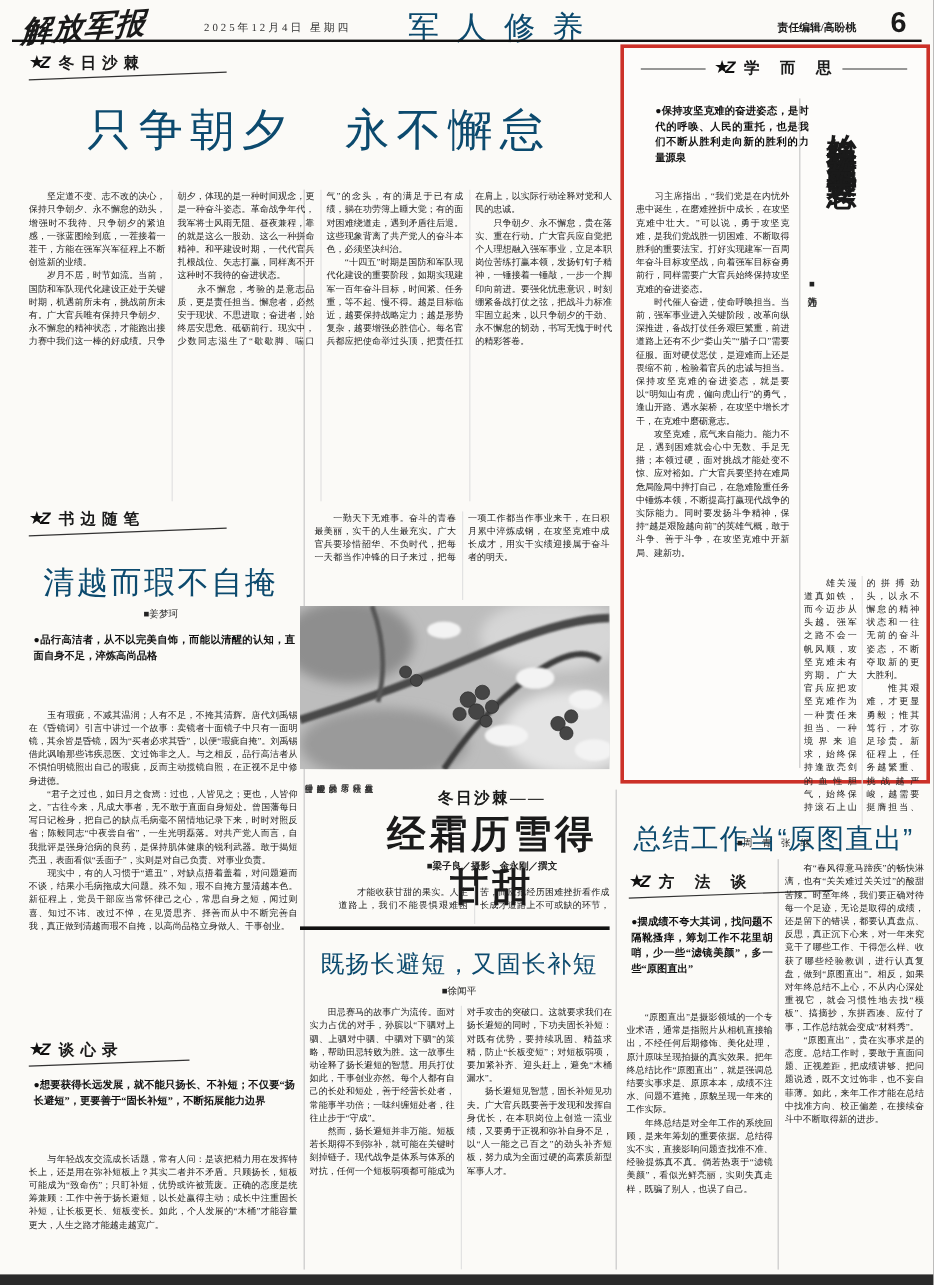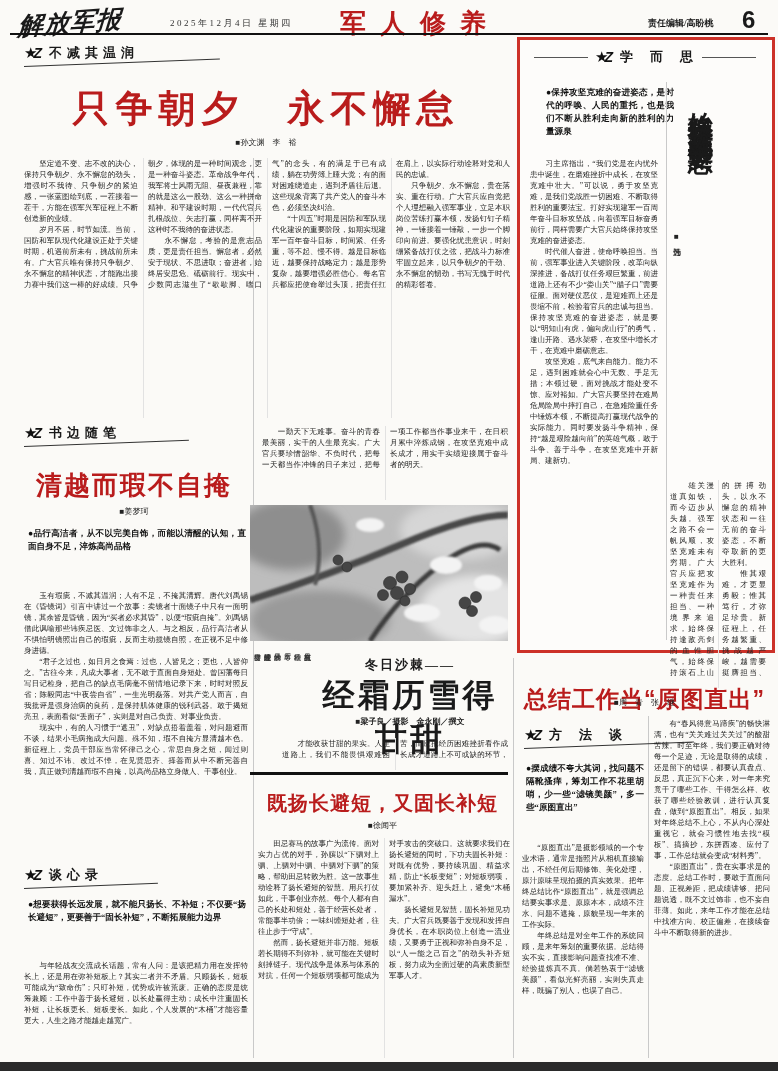--- a/index.html
+++ b/index.html
@@ -1,21 +1,21 @@
 <!DOCTYPE html>
 <html><head>
 <meta charset="utf-8">
 <style>
   html,body{margin:0;padding:0;background:#888;}
   #page{position:relative;width:778px;height:1071px;background:#fbfaf7;overflow:hidden;
         font-family:"Liberation Serif",serif;color:#1a1a1a;}
   .abs{position:absolute;}
   .jt{text-align:justify;text-align-last:auto;white-space:pre-wrap;overflow:hidden;}
   .body-sm{font-size:7.5px;line-height:11px;color:#222;}
-  .hd{font-family:"Liberation Sans",sans-serif;font-weight:700;color:#b91c1c;}
+  .hd{font-family:"Liberation Sans",sans-serif;font-weight:400;color:#0c4a6e;}
   .center{text-align:center;}
   .vr{background:#c9c9c9;width:1px;}
   .hr-black{background:#111;}
   
   #logo{font-size:25px;font-weight:900;font-style:italic;transform:rotate(-4deg) skewX(-8deg);letter-spacing:1px;}
   #date{font-size:9px;letter-spacing:2.5px;color:#333;}
   #pagetitle{font-size:26px;letter-spacing:14px;}
   #editor{font-size:9px;font-weight:bold;}
   #pagenum{font-size:24px;font-weight:900;font-family:"Liberation Sans",sans-serif;}
   
@@ -52,25 +52,24 @@
   <div class="abs" style="left:648px;top:17px;" id="editor">责任编辑/高盼桃</div>
   <div class="abs" style="left:742px;top:6px;" id="pagenum">6</div>
   <div class="abs hr-black" style="left:10px;top:33px;width:758px;height:2px;"></div>
 
   <div class="abs vr" style="left:253px;top:158px;height:900px;"></div>
   <div class="abs vr" style="left:513px;top:658px;height:400px;"></div>
   <div class="abs vr" style="left:648px;top:716px;height:342px;"></div>
 
   <div class="abs badge" style="left:24px;top:44px;">
     <span class="b-star">★<i>Z</i></span>
-    <span class="b-label">不减其温润</span>
+    <span class="b-label">冬日沙棘</span>
     <span class="b-under"></span>
   </div>
   <div class="abs hd center title-huge" style="left:20px;top:84px;width:492px;">只争朝夕　永不懈怠</div>
-  <div class="abs center byline" style="left:20px;top:137px;width:492px;">■孙文渊　李　裕</div>
   <div class="abs jt body-sm col4" style="left:24px;top:158px;width:486px;height:260px;">　　坚定道不变、志不改的决心，保持只争朝夕、永不懈怠的劲头，增强时不我待、只争朝夕的紧迫感，一张蓝图绘到底，一茬接着一茬干，方能在强军兴军征程上不断创造新的业绩。
 　　岁月不居，时节如流。当前，国防和军队现代化建设正处于关键时期，机遇前所未有，挑战前所未有。广大官兵唯有保持只争朝夕、永不懈怠的精神状态，才能跑出接力赛中我们这一棒的好成绩。只争朝夕，体现的是一种时间观念，更是一种奋斗姿态。革命战争年代，我军将士风雨无阻、昼夜兼程，靠的就是这么一股劲、这么一种拼命精神。和平建设时期，一代代官兵扎根战位、矢志打赢，同样离不开这种时不我待的奋进状态。
 　　永不懈怠，考验的是意志品质，更是责任担当。懈怠者，必然安于现状、不思进取；奋进者，始终居安思危、砥砺前行。现实中，少数同志滋生了“歇歇脚、喘口气”的念头，有的满足于已有成绩，躺在功劳簿上睡大觉；有的面对困难绕道走，遇到矛盾往后退。这些现象背离了共产党人的奋斗本色，必须坚决纠治。
 　　“十四五”时期是国防和军队现代化建设的重要阶段，如期实现建军一百年奋斗目标，时间紧、任务重，等不起、慢不得。越是目标临近，越要保持战略定力；越是形势复杂，越要增强必胜信心。每名官兵都应把使命举过头顶，把责任扛在肩上，以实际行动诠释对党和人民的忠诚。
 　　只争朝夕、永不懈怠，贵在落实、重在行动。广大官兵应自觉把个人理想融入强军事业，立足本职岗位苦练打赢本领，发扬钉钉子精神，一锤接着一锤敲，一步一个脚印向前进。要强化忧患意识，时刻绷紧备战打仗之弦，把战斗力标准牢固立起来，以只争朝夕的干劲、永不懈怠的韧劲，书写无愧于时代的精彩答卷。</div>
   <div class="abs jt body-sm col2" style="left:262px;top:426px;width:246px;height:74px;">　　一勤天下无难事。奋斗的青春最美丽，实干的人生最充实。广大官兵要珍惜韶华、不负时代，把每一天都当作冲锋的日子来过，把每一项工作都当作事业来干，在日积月累中淬炼成钢，在攻坚克难中成长成才，用实干实绩迎接属于奋斗者的明天。</div>
 
   <div class="abs badge" style="left:24px;top:424px;">
     <span class="b-star">★<i>Z</i></span>
     <span class="b-label">书边随笔</span>

